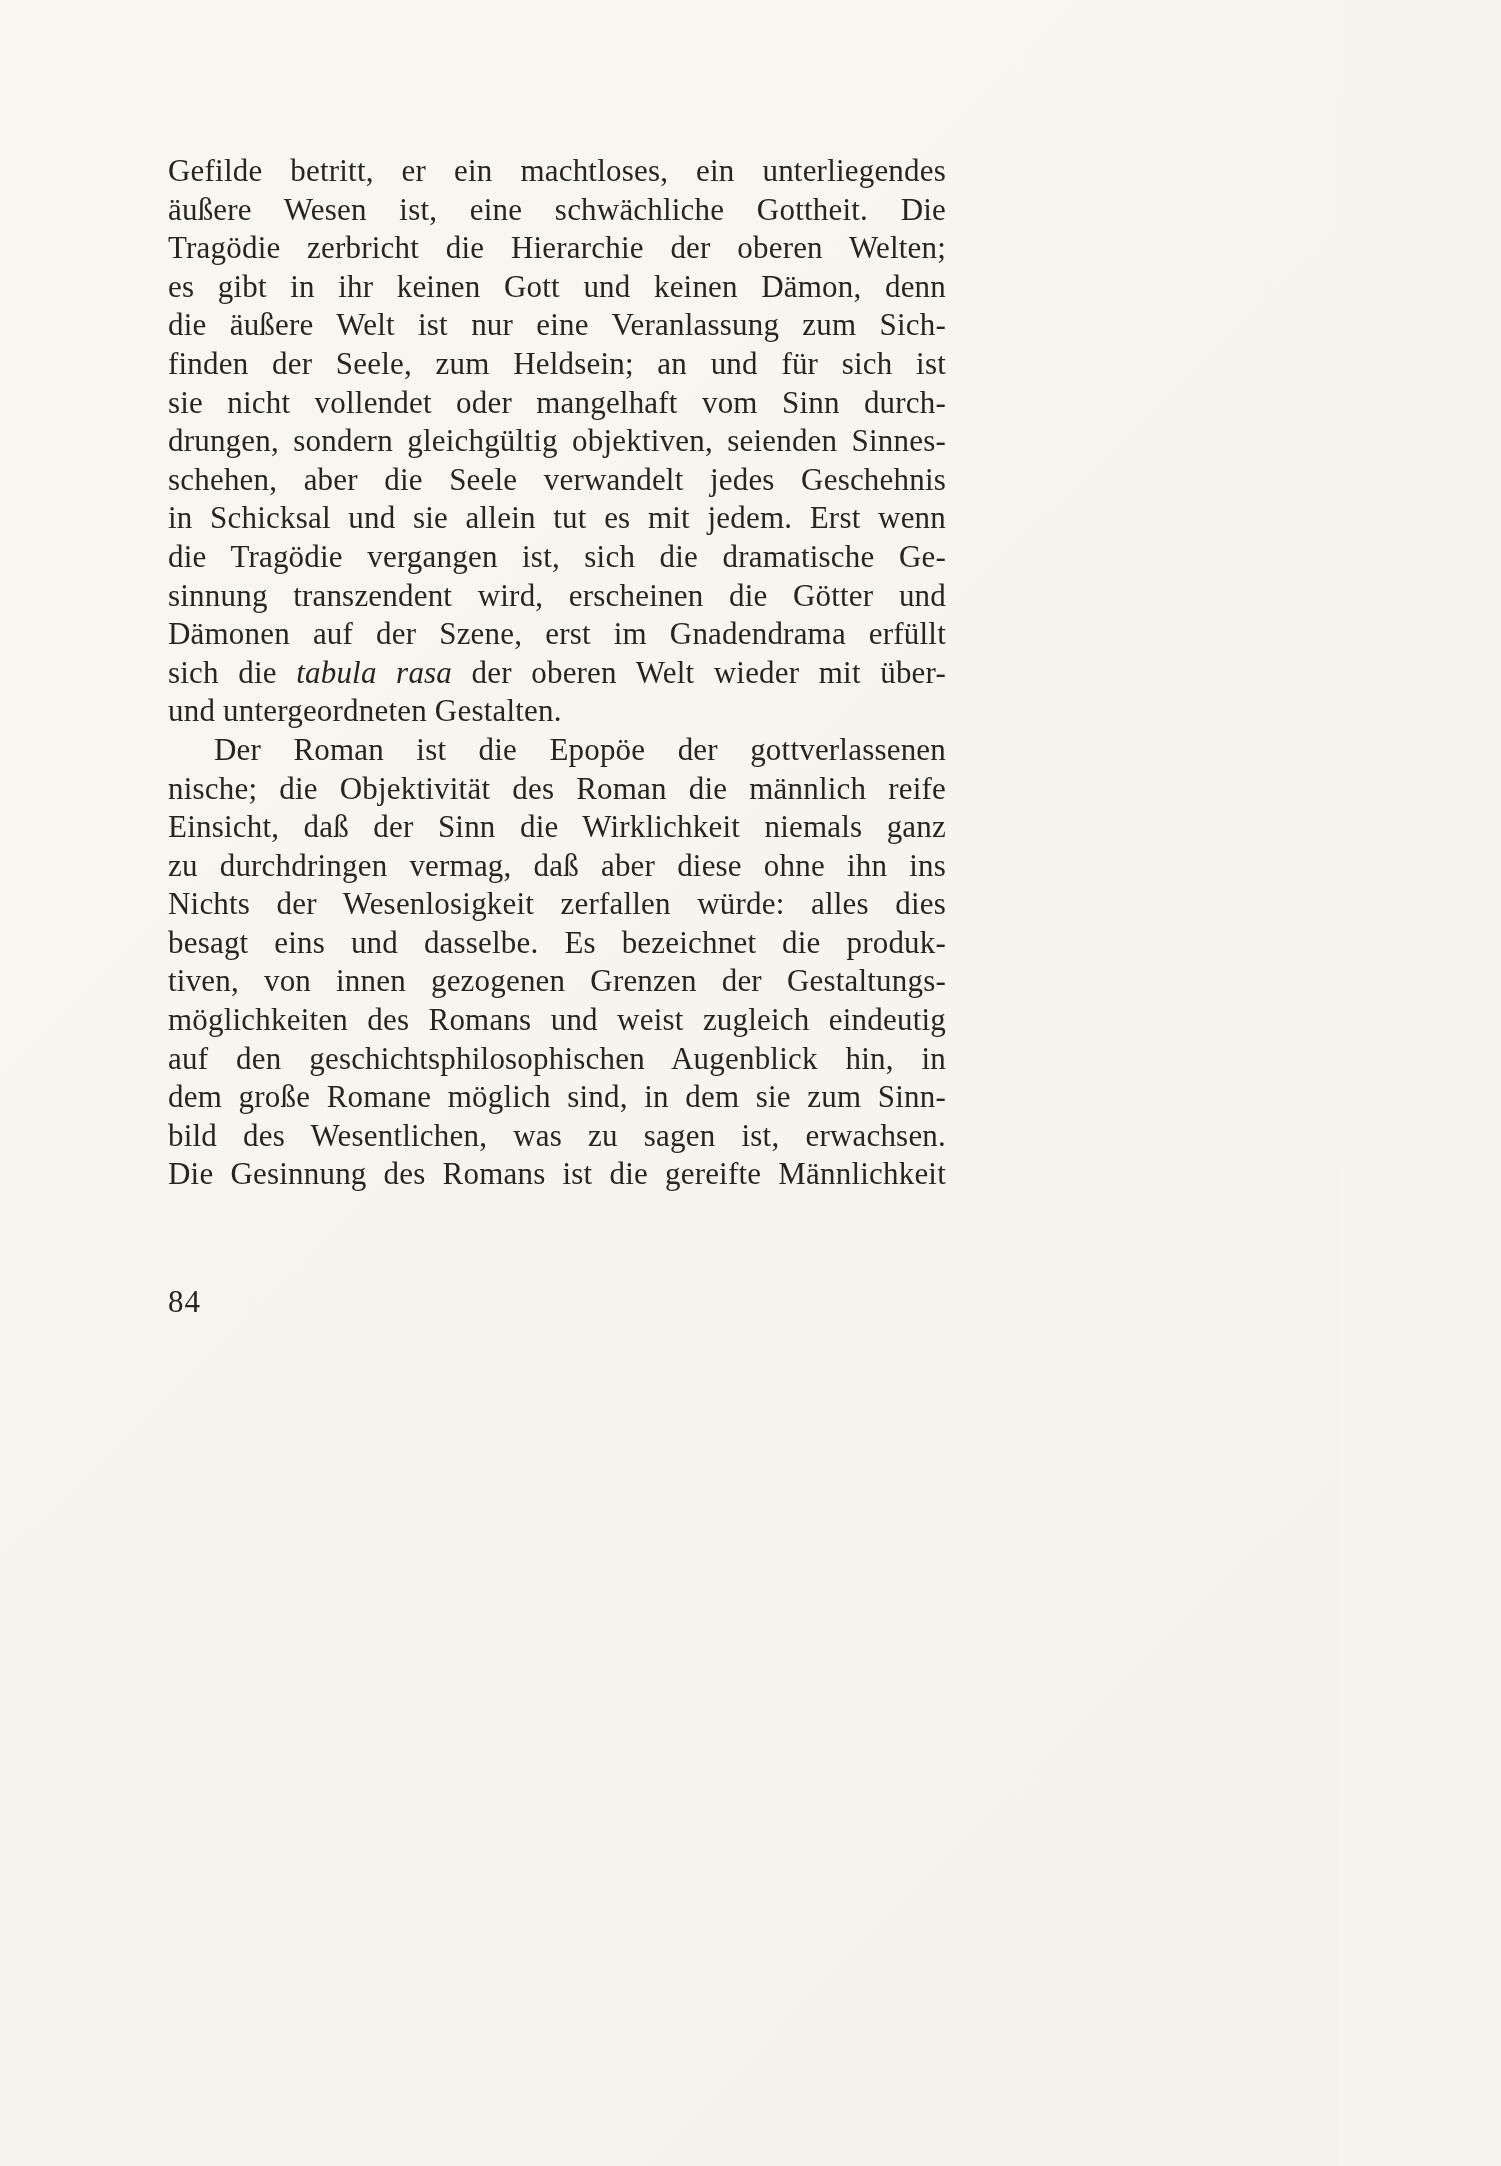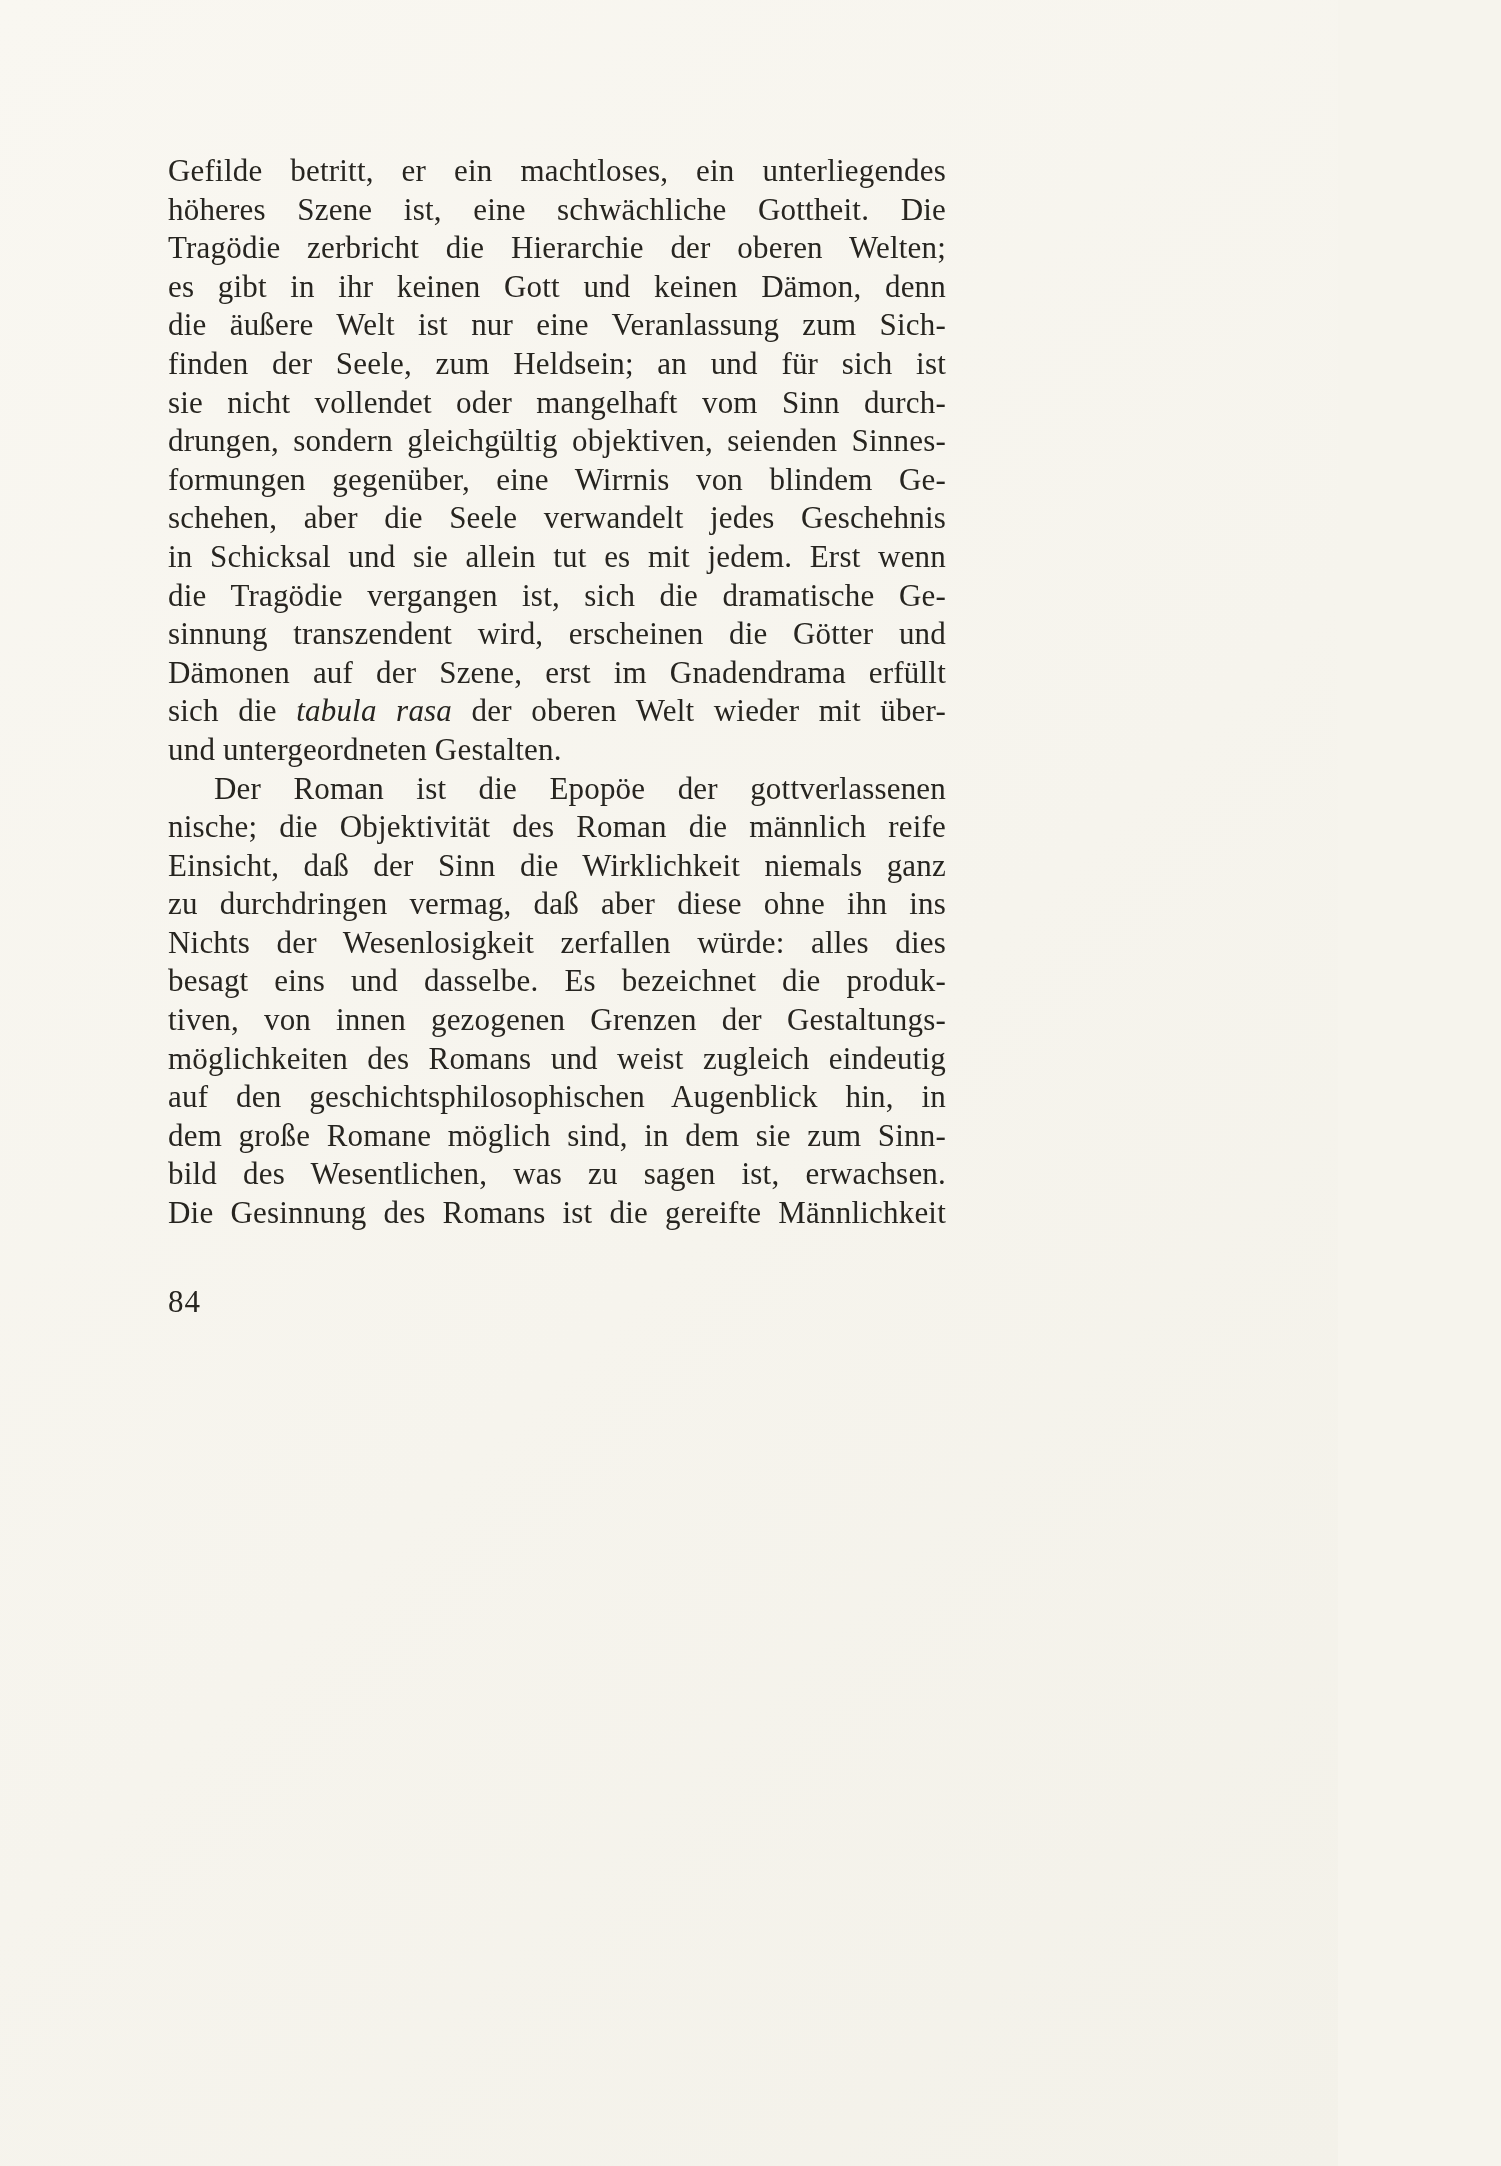--- a/index.html
+++ b/index.html
@@ -54,28 +54,27 @@
     color: #272520;
     letter-spacing: 1px;
   }
 </style>
 </head>
 <body>
 
 <div class="page">
   <div class="text-block">
       <div class="line just"><span>Gefilde betritt, er ein machtloses, ein unterliegendes</span></div>
-      <div class="line just"><span>höheres Szene ist, eine schwächliche Gottheit. Die</span></div>
+      <div class="line just"><span>äußere Wesen ist, eine schwächliche Gottheit. Die</span></div>
       <div class="line just"><span>Tragödie zerbricht die Hierarchie der oberen Welten;</span></div>
       <div class="line just"><span>es gibt in ihr keinen Gott und keinen Dämon, denn</span></div>
       <div class="line just"><span>die äußere Welt ist nur eine Veranlassung zum Sich-</span></div>
       <div class="line just"><span>finden der Seele, zum Heldsein; an und für sich ist</span></div>
       <div class="line just"><span>sie nicht vollendet oder mangelhaft vom Sinn durch-</span></div>
       <div class="line just"><span>drungen, sondern gleichgültig objektiven, seienden Sinnes-</span></div>
-      <div class="line just"><span>formungen gegenüber, eine Wirrnis von blindem Ge-</span></div>
       <div class="line just"><span>schehen, aber die Seele verwandelt jedes Geschehnis</span></div>
       <div class="line just"><span>in Schicksal und sie allein tut es mit jedem. Erst wenn</span></div>
       <div class="line just"><span>die Tragödie vergangen ist, sich die dramatische Ge-</span></div>
       <div class="line just"><span>sinnung transzendent wird, erscheinen die Götter und</span></div>
       <div class="line just"><span>Dämonen auf der Szene, erst im Gnadendrama erfüllt</span></div>
       <div class="line just"><span>sich die </span><span class="italic">tabula rasa</span><span> der oberen Welt wieder mit über-</span></div>
       <div class="line left"><span>und untergeordneten Gestalten.</span></div>
       <div class="line just indent"><span>Der Roman ist die Epopöe der gottverlassenen</span></div>
       <div class="line just"><span>nische; die Objektivität des Roman die männlich reife</span></div>
       <div class="line just"><span>Einsicht, daß der Sinn die Wirklichkeit niemals ganz</span></div>

